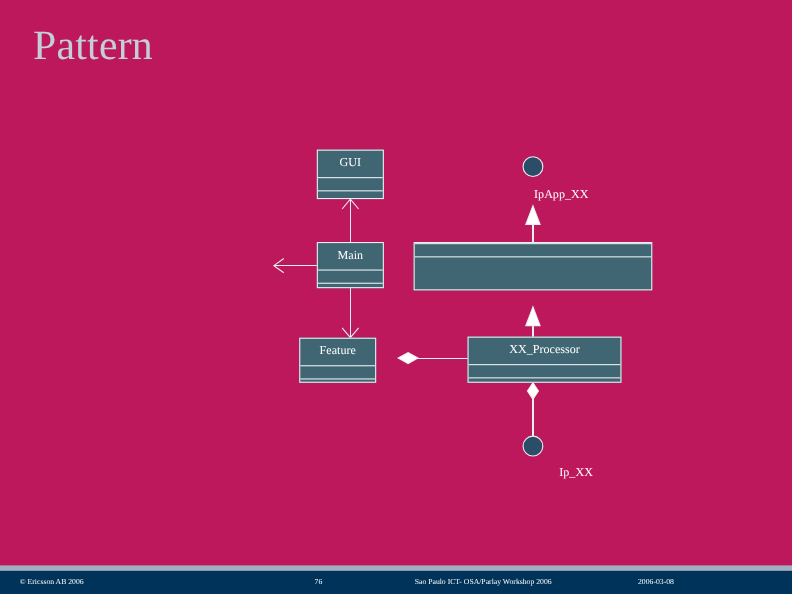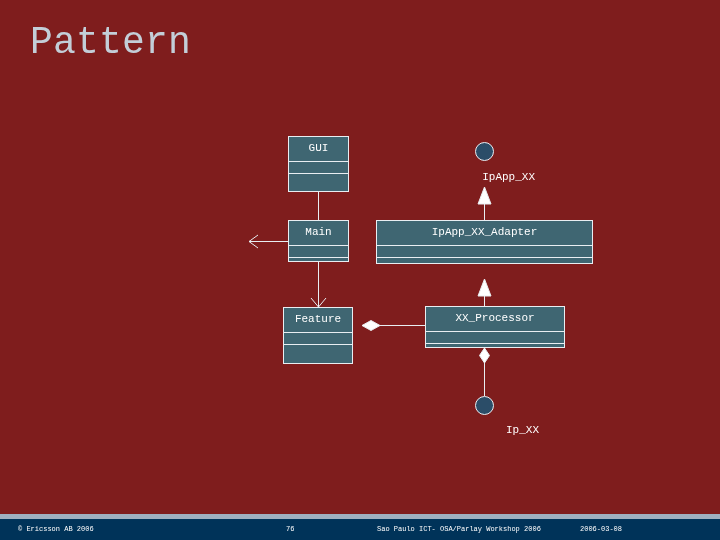--- a/index.html
+++ b/index.html
@@ -4,23 +4,23 @@
 <style>
   html, body {
     margin: 0;
     padding: 0;
     background: #002b4a;
   }
   #slide {
     position: relative;
     width: 720px;
     height: 540px;
-    background: #7f1d1d;
+    background: #be185d;
     overflow: hidden;
-    font-family: Liberation Mono, monospace;
+    font-family: Liberation Serif, serif;
     -webkit-font-smoothing: antialiased;
   }
 
   
   #title {
     position: absolute;
     left: 30px;
     top: 22px;
     font-size: 38px;
     font-weight: normal;
@@ -155,41 +155,40 @@
       <polygon points="484.5,187 478,204 491,204"></polygon>
       <polygon points="484.5,279 478,296 491,296"></polygon>
     </g>
 
     <g stroke="#e9eef2" stroke-width="1" fill="#ffffff">
       <polygon points="362,325.5 371,320.5 380,325.5 371,330.5"></polygon>
       <polygon points="484.5,348 489.5,355.5 484.5,363 479.5,355.5"></polygon>
     </g>
   </svg>
 
-  <div class="uml-class" style="left:288px; top:136px; width:61px; height:56px;">
+  <div class="uml-class" style="left:288px; top:136px; width:61px; height:45px;">
     <div class="uml-name">GUI</div>
     <div class="uml-attrs"></div>
     <div class="uml-ops"></div>
   </div>
 
 
   <div class="uml-class" style="left:288px; top:220px; width:61px; height:42px;">
     <div class="uml-name">Main</div>
     <div class="uml-attrs"></div>
     <div class="uml-ops"></div>
   </div>
 
-  <div class="uml-class" style="left:283px; top:307px; width:70px; height:57px;">
+  <div class="uml-class" style="left:272px; top:307px; width:70px; height:41px;">
     <div class="uml-name">Feature</div>
     <div class="uml-attrs"></div>
     <div class="uml-ops"></div>
   </div>
 
   <div class="uml-class" style="left:376px; top:220px; width:217px; height:44px;">
-    <div class="uml-name">IpApp_XX_Adapter</div>
     <div class="uml-attrs"></div>
     <div class="uml-ops"></div>
   </div>
 
   <div class="uml-class" style="left:425px; top:306px; width:140px; height:42px;">
     <div class="uml-name">XX_Processor</div>
     <div class="uml-attrs"></div>
     <div class="uml-ops"></div>
   </div>
 

